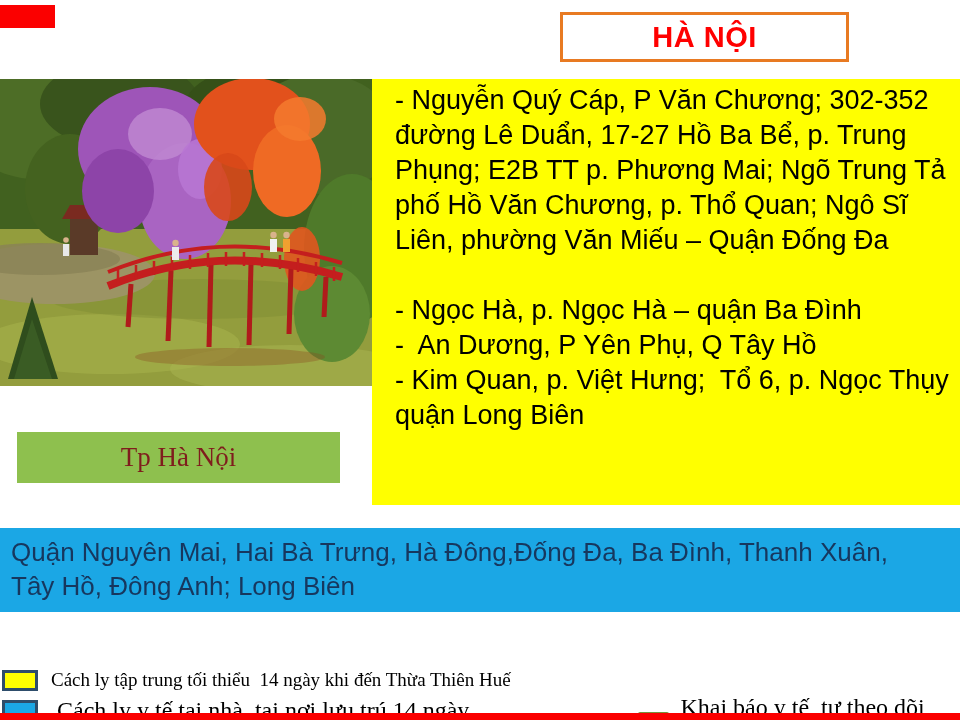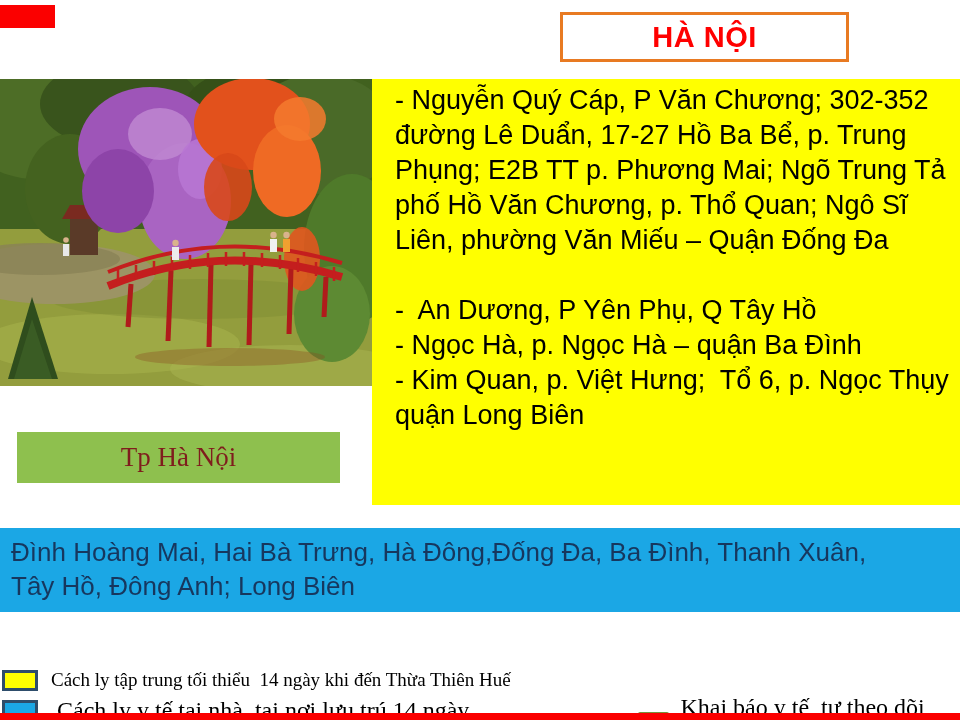--- a/index.html
+++ b/index.html
@@ -140,31 +140,31 @@
       </g>
 
       <polygon points="32,218 8,300 58,300" fill="#2f4d1d"></polygon>
       <polygon points="32,240 14,300 52,300" fill="#3a5c24"></polygon>
     </svg>
   </div>
 
   <div class="info-box">
     <p>- Nguyễn Quý Cáp, P Văn Chương; 302-352 đường Lê Duẩn, 17-27 Hồ Ba Bể, p. Trung Phụng; E2B TT p. Phương Mai; Ngõ Trung Tả phố Hồ Văn Chương, p. Thổ Quan; Ngô Sĩ Liên, phường Văn Miếu – Quận Đống Đa</p>
     <p></p>
+    <p>- Ngọc Hà, p. Ngọc Hà – quận Ba Đình</p>
     <p>-  An Dương, P Yên Phụ, Q Tây Hồ</p>
-    <p>- Ngọc Hà, p. Ngọc Hà – quận Ba Đình</p>
     <p>- Kim Quan, p. Việt Hưng;  Tổ 6, p. Ngọc Thụy quận Long Biên</p>
   </div>
 
   <div class="city-label">
     <span>Tp Hà Nội</span>
   </div>
 
   <div class="district-banner">
-    <span>Đình Hoàng Mai, Hai Bà Trưng, Hà Đông,Đống Đa, Ba Đình, Thanh Xuân, Tây Hồ, Đông Anh; Long Biên</span>
+    <span>Quận Nguyên Mai, Hai Bà Trưng, Hà Đông,Đống Đa, Ba Đình, Thanh Xuân, Tây Hồ, Đông Anh; Long Biên</span>
   </div>
 
   <div class="legend-row row1">
     <div class="swatch swatch-yellow"></div>
     <div class="label">Cách ly tập trung tối thiểu  14 ngày khi đến Thừa Thiên Huế</div>
   </div>
 
   <div class="legend-row row2">
     <div class="swatch swatch-blue"></div>
     <div class="label">Cách ly y tế tại nhà, tại nơi lưu trú 14 ngày</div>

